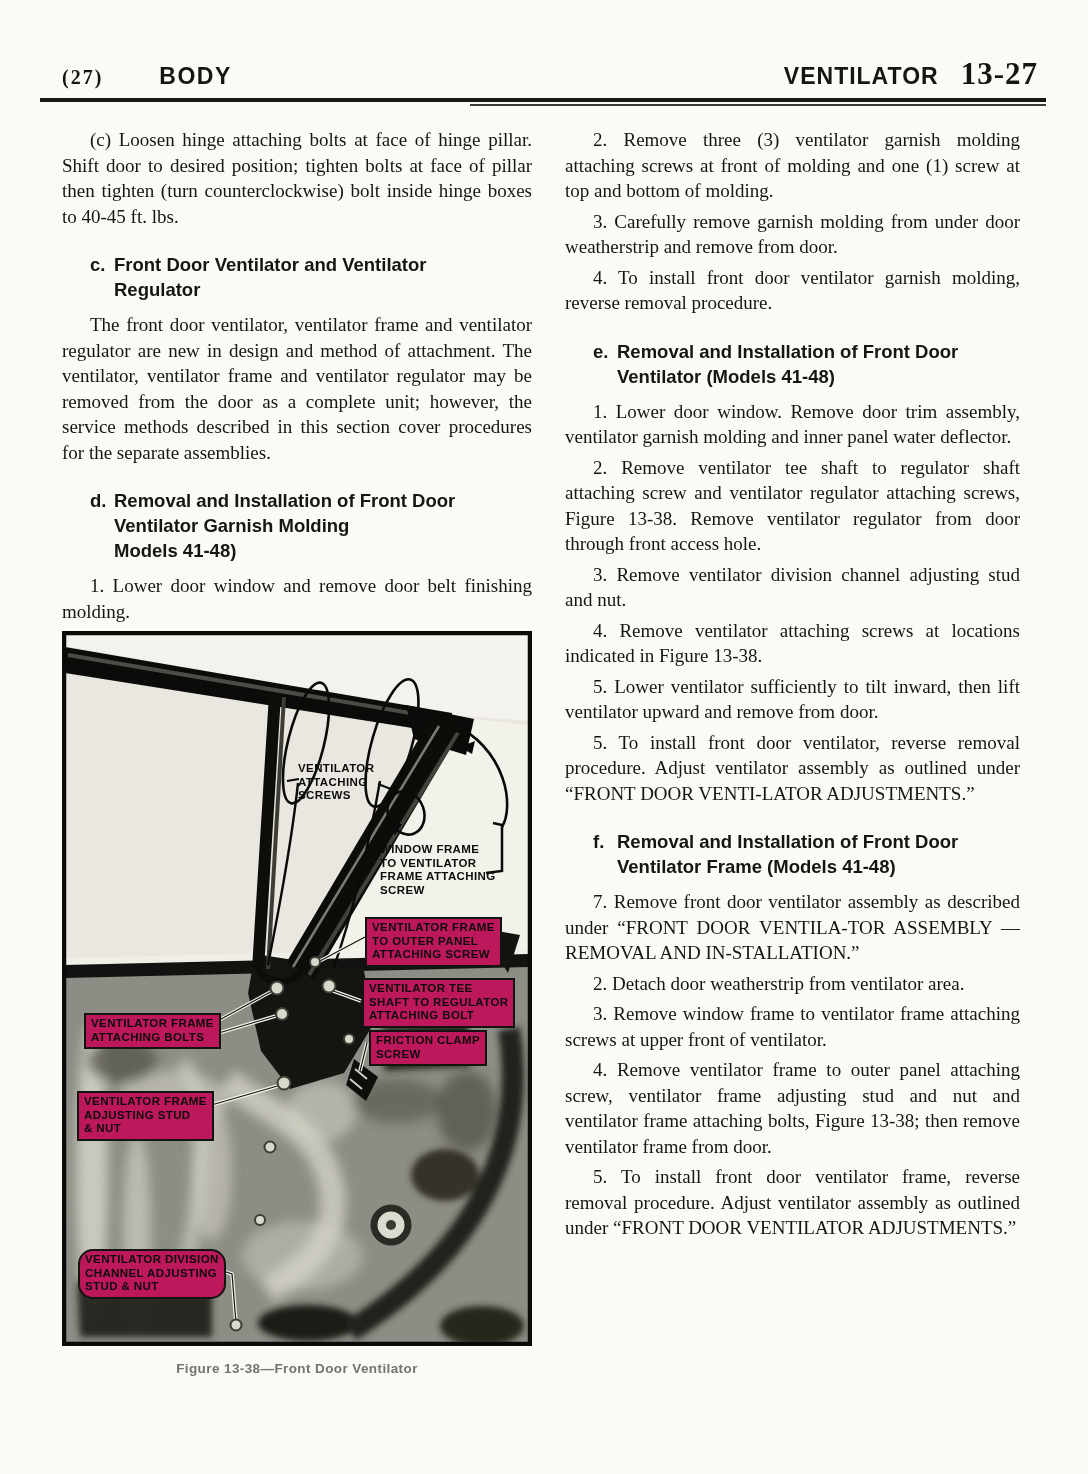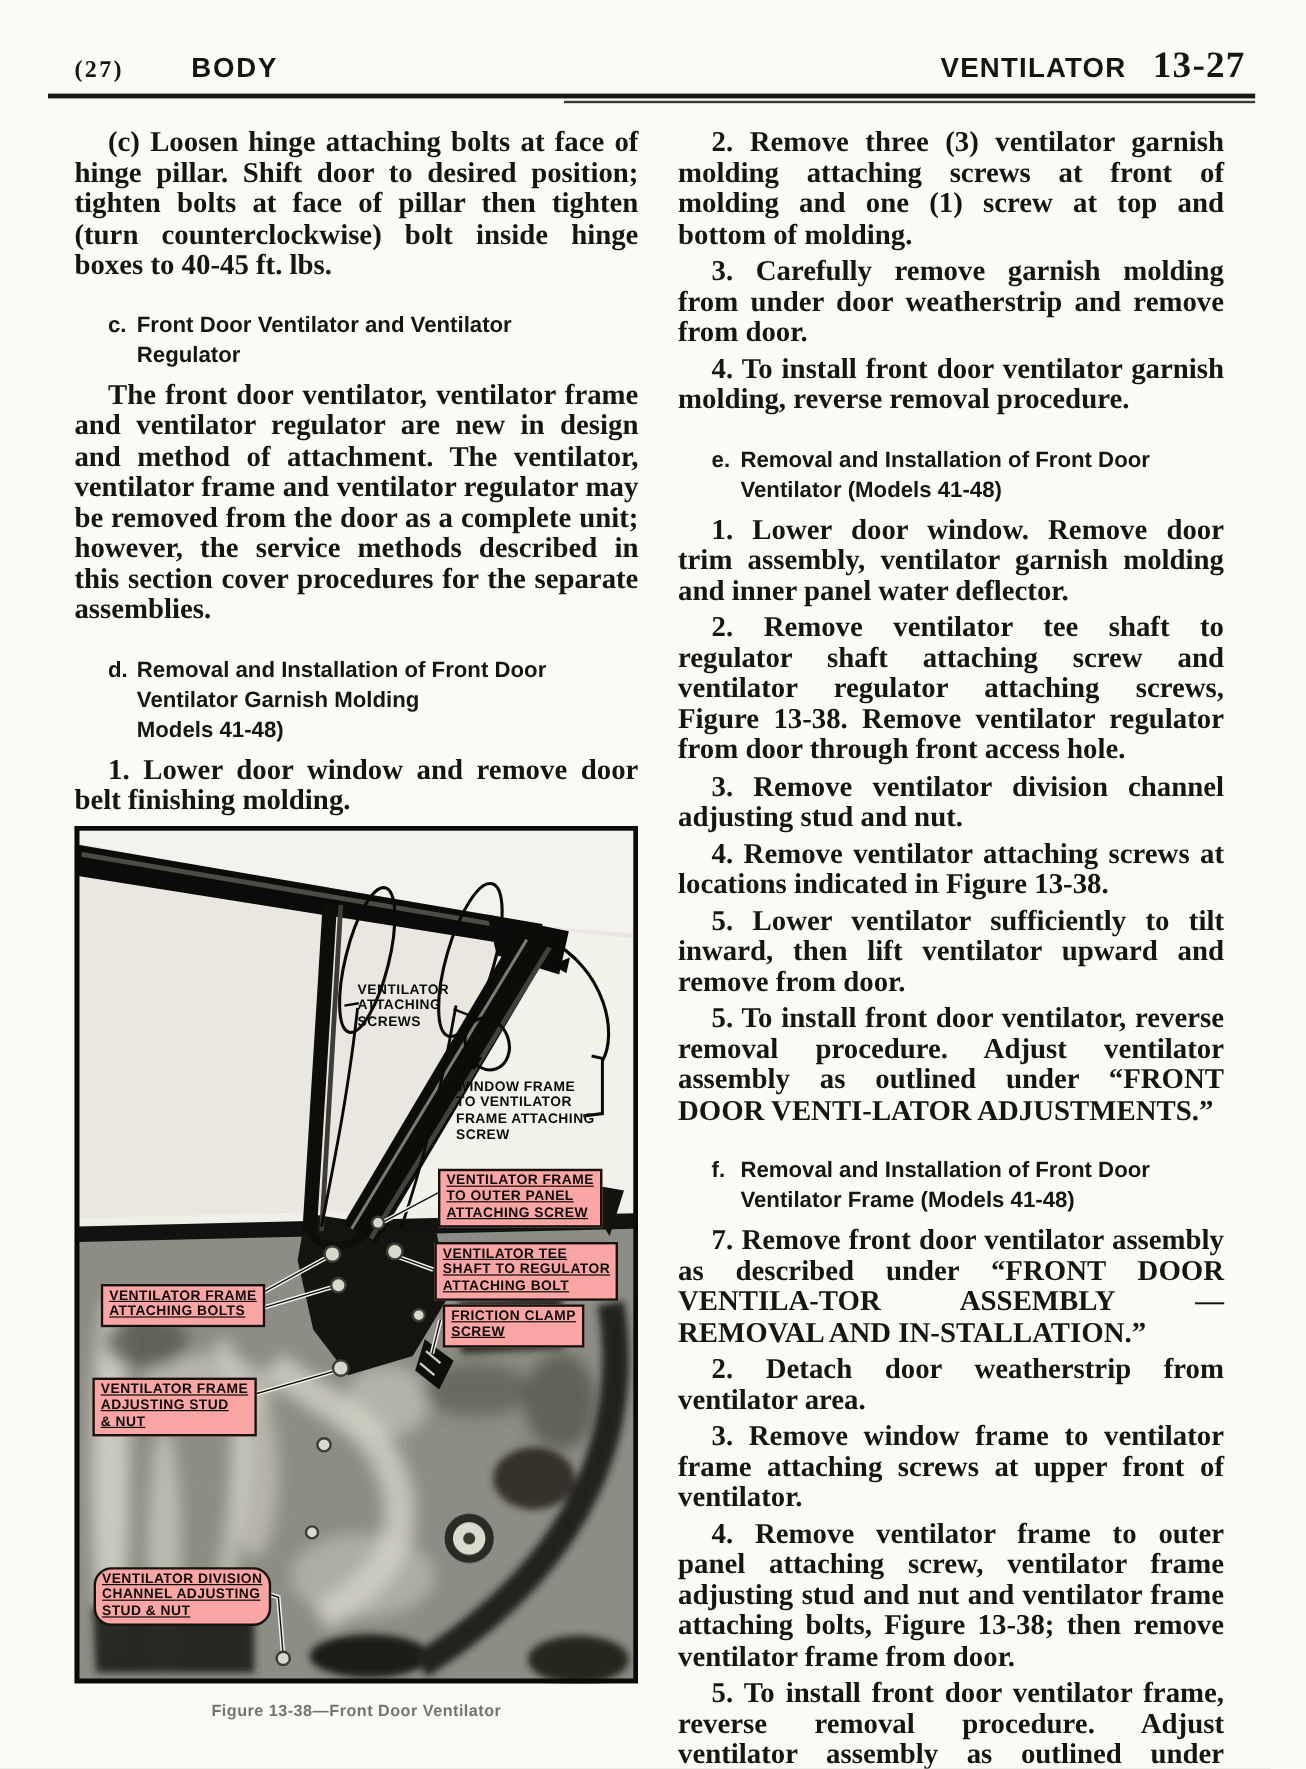--- a/index.html
+++ b/index.html
@@ -1,46 +1,46 @@
 <!DOCTYPE html>
 <html><head>
 <meta charset="utf-8">
 <style>
   html,body { margin:0; padding:0; background:#d8d6d0; }
   .page {
     position:relative; width:1088px; height:1474px; margin:0 auto;
     background:#fbfaf6; color:#151513; overflow:hidden;
     font-family:"Liberation Serif", serif;
-    box-sizing:border-box; padding-top:36px;
+    box-sizing:border-box; padding-top:56px;
   }
   
   .hdr { display:flex; align-items:baseline; padding:0 50px 0 62px; }
   .hdr .pref { font-weight:700; font-size:20px; letter-spacing:2px; }
   .hdr .section { font-family:"Liberation Sans",sans-serif; font-weight:700; font-size:23px; letter-spacing:1.5px; margin-left:56px; }
   .hdr .sp { flex:1; }
   .hdr .chapter { font-family:"Liberation Sans",sans-serif; font-weight:700; font-size:23px; letter-spacing:1px; margin-right:22px; }
   .hdr .pageno { font-family:Liberation Serif, serif; font-weight:700; font-size:31px; letter-spacing:1px; }
   .rule { margin:6px 42px 0 40px; border-top:4px solid #171715; }
   .rule .rule-b { height:2px; background:#171715; margin:2px 0 0 430px; opacity:.85; }
   
   .cols { display:flex; gap:33px; padding:21px 0 0 62px; }
   .col-left  { width:470px; }
   .col-right { width:455px; }
-  p.body { margin:0 0 5px 0; text-align:justify; text-indent:28px; font-size:24px; line-height:25.5px;font-weight:bold; }
+  p.body { margin:0 0 5px 0; text-align:justify; text-indent:28px; font-size:19px; line-height:25.5px; }
   .sec-head { display:flex; padding-left:28px; margin:23px 0 10px 0;
     font-family:"Liberation Sans",sans-serif; font-weight:700; font-size:18.5px; line-height:25px; }
   .sec-head .lbl { width:24px; flex:none; }
   .sec-head .htx { white-space:pre-line; }
   
   figure { margin:7px 0 0 0; width:470px; }
   .photo { position:relative; width:470px; height:715px; }
   .photo svg { position:absolute; left:0; top:0; }
   .callout { position:absolute; font-family:"Liberation Sans",sans-serif; font-weight:700;
     font-size:11.5px; line-height:13.5px; letter-spacing:.4px; white-space:pre-line; color:#0c0c0a; }
-  .boxed { background:#fca5a5; border:2px solid #14130f; padding:2px 5px 3px 5px;text-decoration:underline; }
+  .boxed { background:#be185d; border:2px solid #14130f; padding:2px 5px 3px 5px; }
   figcaption { margin-top:15px; text-align:center; font-family:"Liberation Sans",sans-serif;
     font-weight:700; font-size:13.5px; letter-spacing:.4px; color:#737373; }
 </style>
 </head>
 <body>
 
 <div class="page">
 
   <div class="hdr">
     <span class="pref">(27)</span>

